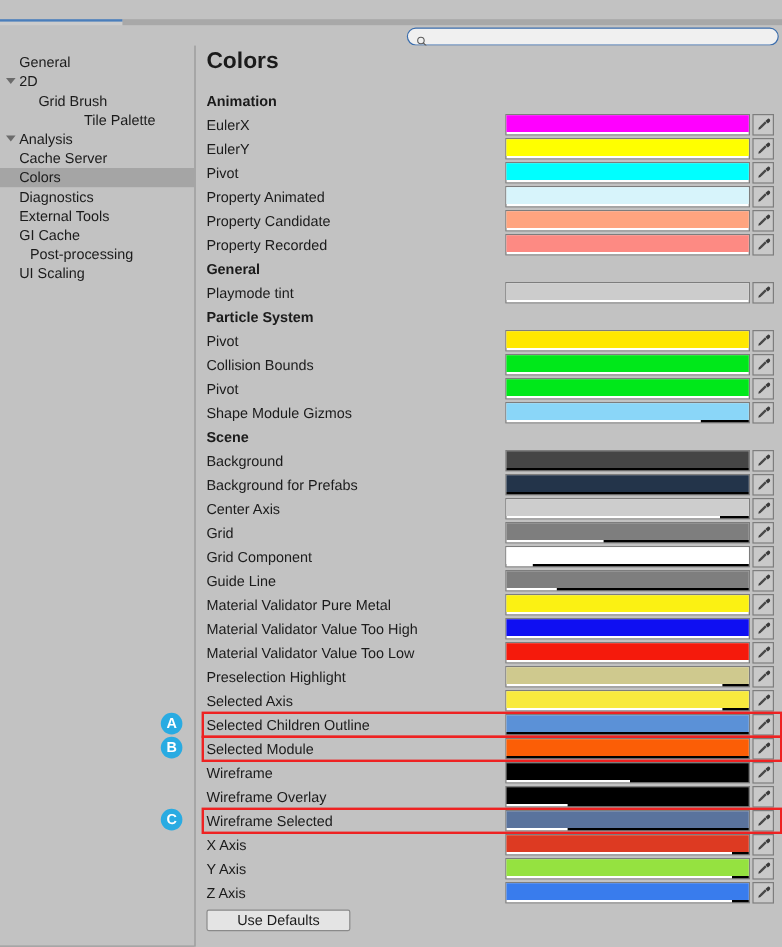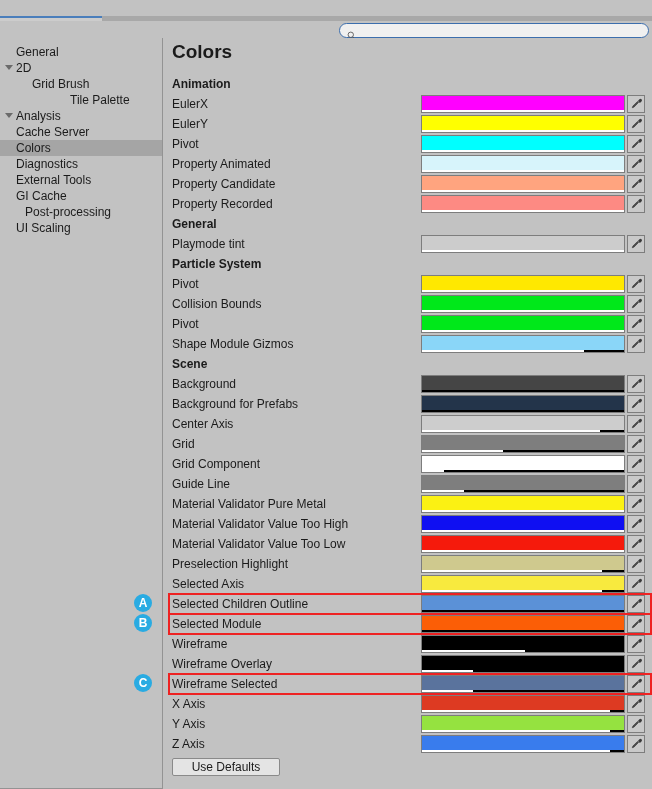--- a/index.html
+++ b/index.html
@@ -116,21 +116,21 @@
     position:absolute; border:2px solid #ee2222; pointer-events:none;
   }
   .badge{
     position:absolute; width:18px; height:18px; border-radius:50%;
     background:#29abe2; color:#ffffff; font-size:12px; font-weight:bold;
     display:flex; align-items:center; justify-content:center;
     font-family:"Liberation Sans", sans-serif;
   }
 
   .defaults-btn{
-    position:absolute; left:8px; width:108px; height:18px;
+    position:absolute; left:8px; width:120px; height:18px;
     background:#e4e4e4; border:1px solid #8a8a8a; border-radius:2px;
     font-size:12px; color:#1b1b1b; font-family:"Liberation Sans", sans-serif;
     display:flex; align-items:center; justify-content:center; cursor:default;
   }
 </style>
 </head>
 <body>
 
 <div id="app">
 

